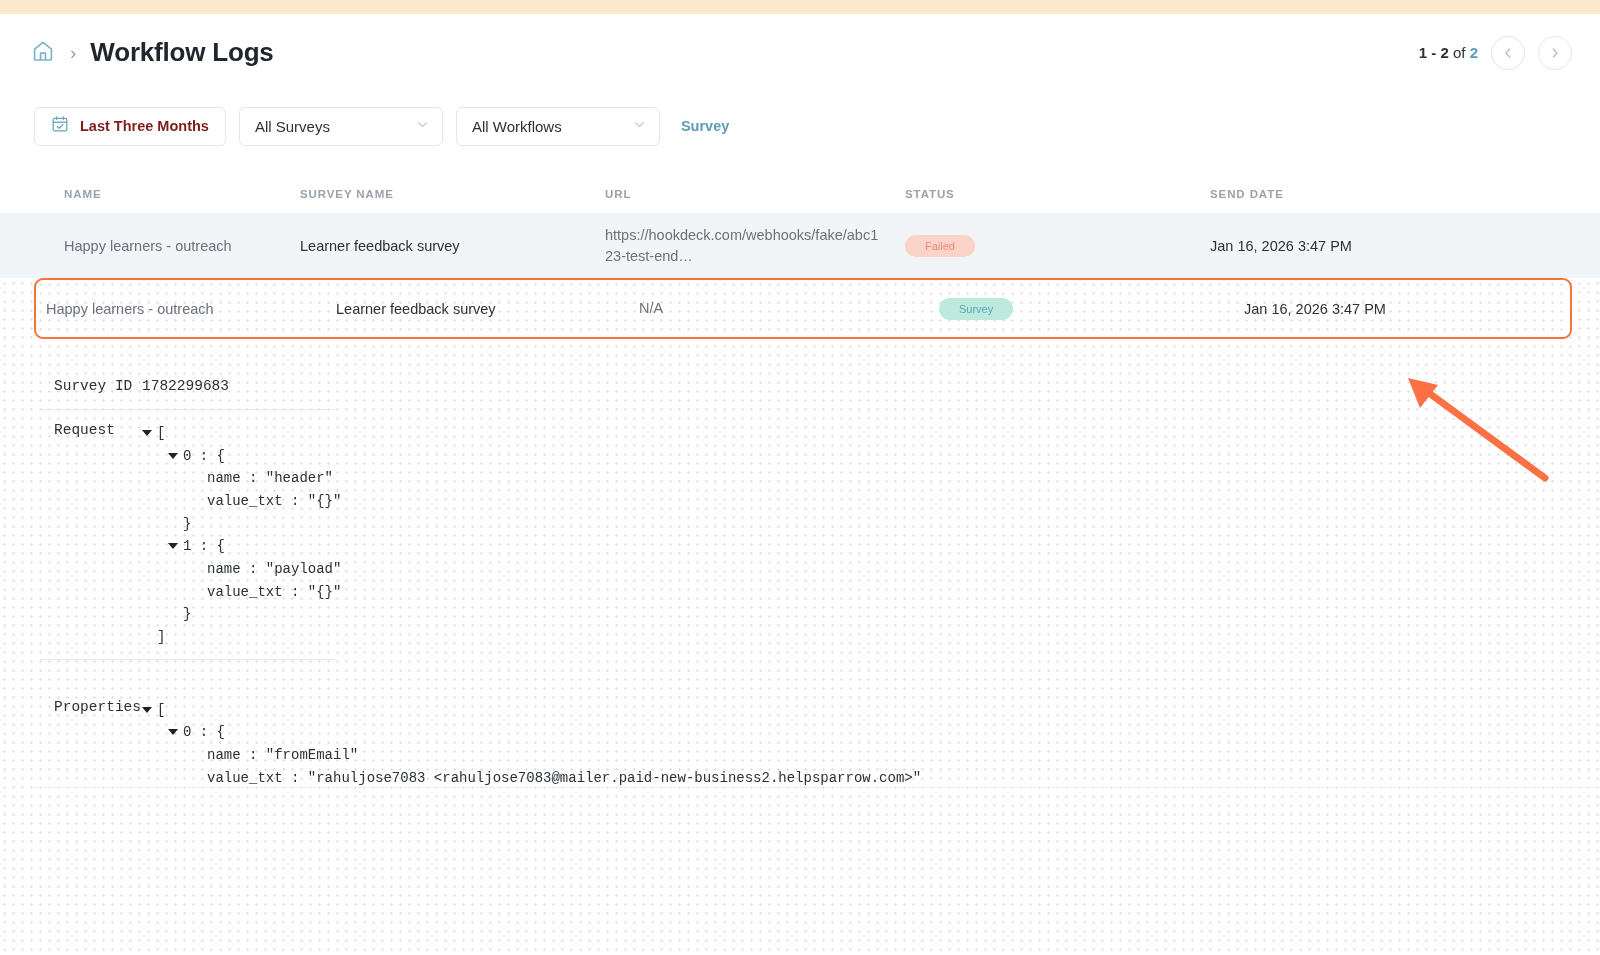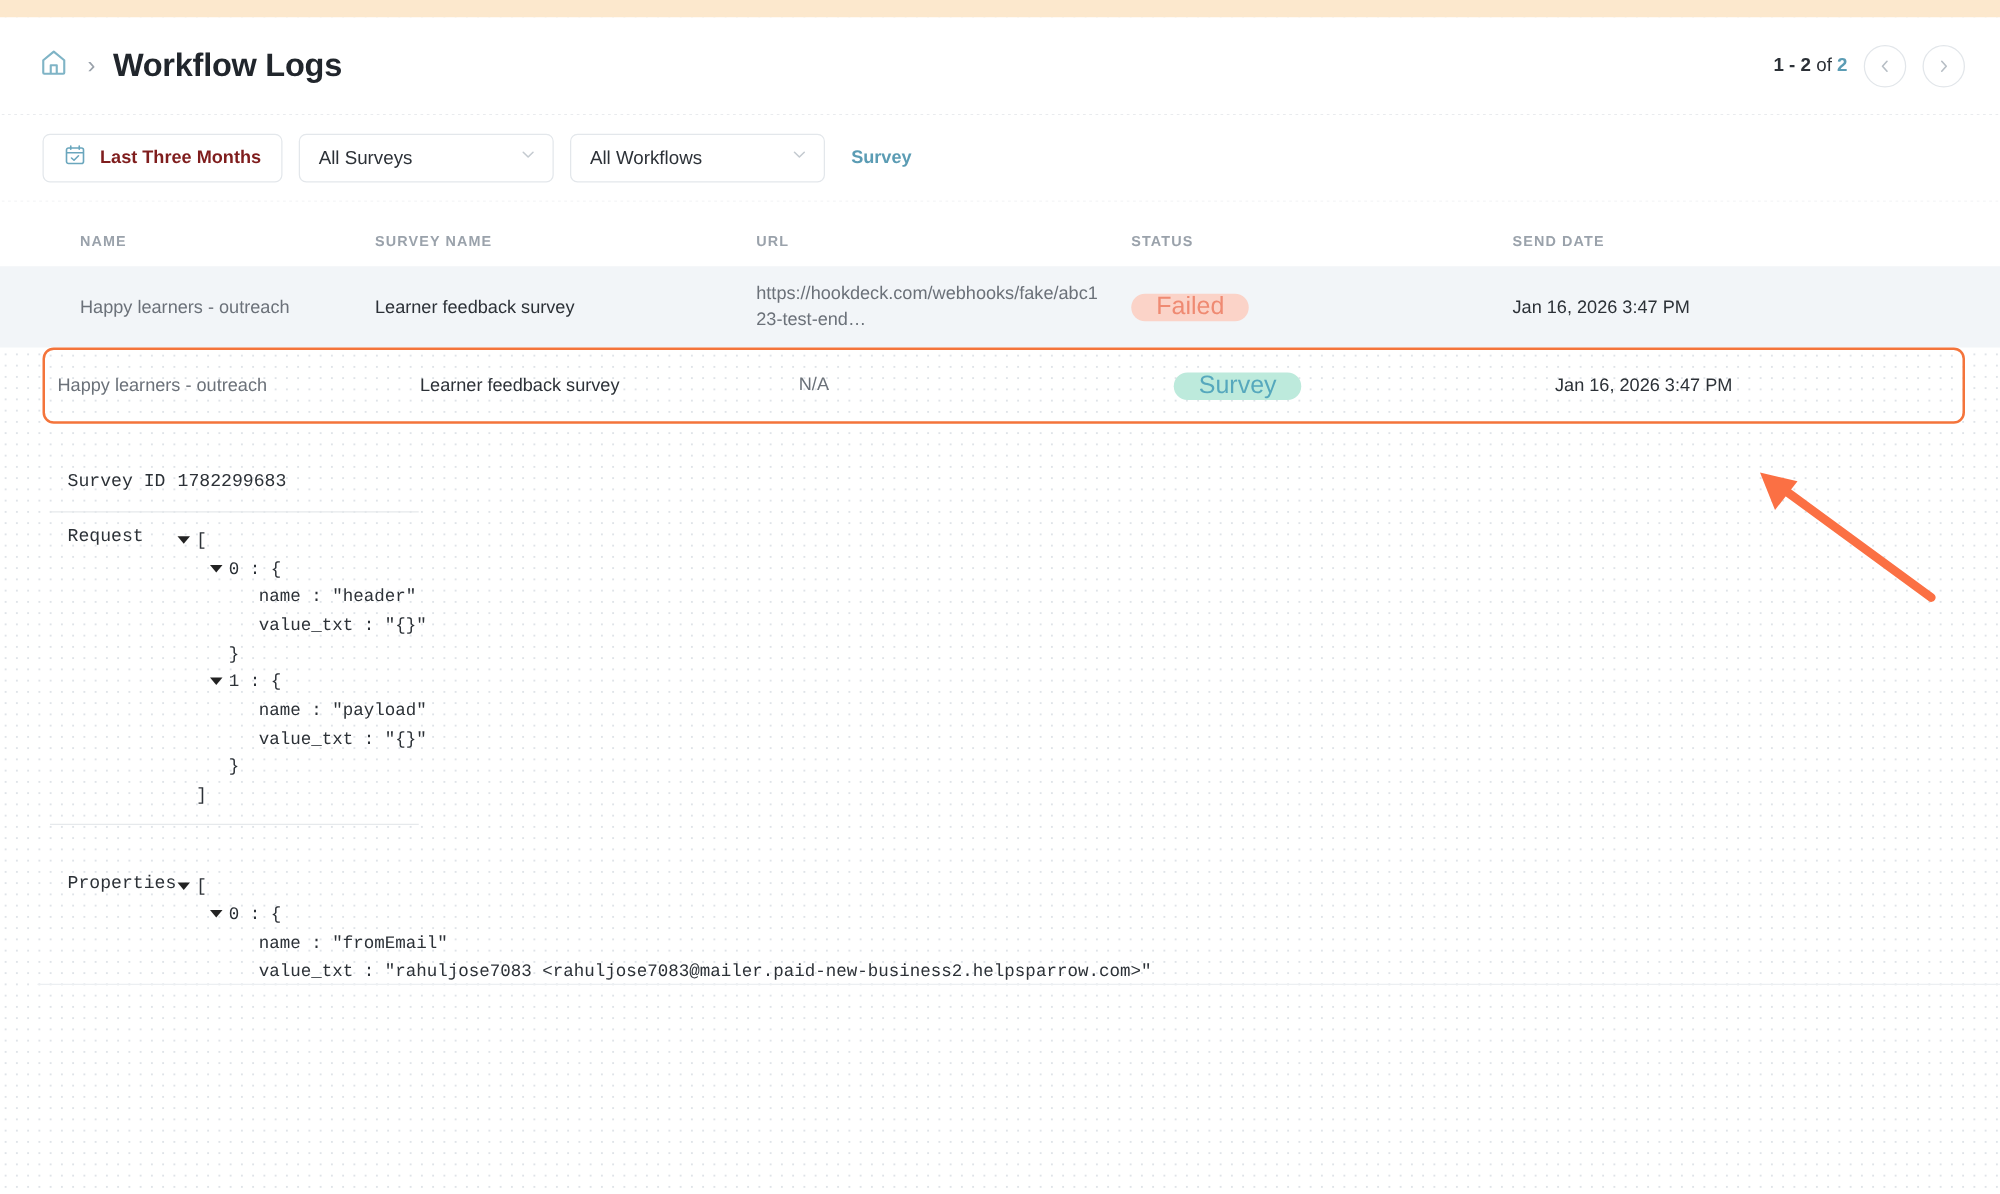--- a/index.html
+++ b/index.html
@@ -232,21 +232,21 @@
     word-break: break-all;
   }
 
   .badge {
     display: inline-flex;
     align-items: center;
     justify-content: center;
     height: 22px;
     padding: 3px 20px;
     border-radius: 17px;
-    font-size: 20px;
+    font-size: 11px;
     font-weight: 500;
   }
   .badge-failed  { background: #fbd3c8; color: #ef8a72; }
   .badge-success { background: #bdeadc; color: #56a8bd; }
 
   
   .detail {
     position: absolute;
     top: 350px; left: 0;
     width: 1600px;

